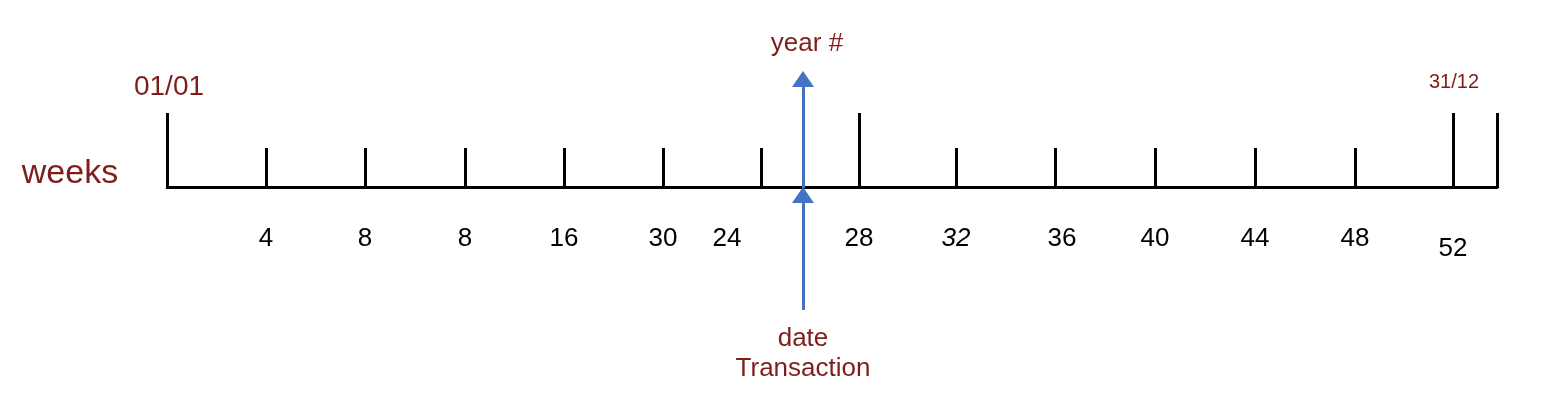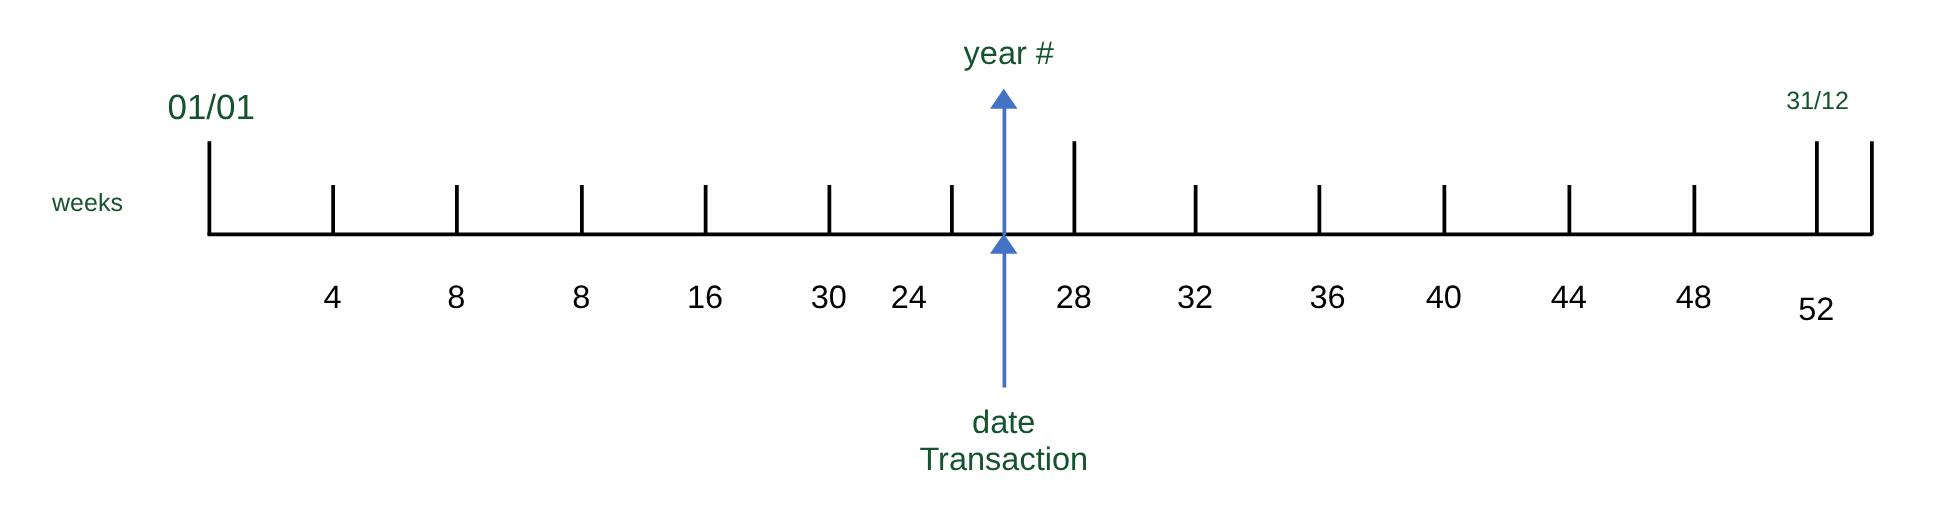--- a/index.html
+++ b/index.html
@@ -12,30 +12,30 @@
     width: 1568px;
     height: 409px;
     background: #ffffff;
     font-family: "Liberation Sans", sans-serif;
     overflow: hidden;
   }
 
   
   .lbl {
     position: absolute;
-    color: #14532d;
+    color: #7f1d1d;
     white-space: nowrap;
     line-height: 1.15;
   }
   .lbl-weeks {
     left: 0px;
     top: 152px;
     width: 140px;
     text-align: center;
-    font-size: 20px;
+    font-size: 34px;
   }
   .lbl-start {
     left: 99px;
     top: 70px;
     width: 140px;
     text-align: center;
     font-size: 28px;
   }
   .lbl-end {
     left: 1429px;
@@ -144,21 +144,21 @@
       <div class="tick-num" style="left: 465px;">8</div>
       <div class="tick minor" style="left: 564px;"></div>
       <div class="tick-num" style="left: 564px;">16</div>
       <div class="tick minor" style="left: 663px;"></div>
       <div class="tick-num" style="left: 663px;">30</div>
       <div class="tick minor" style="left: 761px;"></div>
       <div class="tick-num" style="left: 727px;">24</div>
       <div class="tick major" style="left: 859px;"></div>
       <div class="tick-num" style="left: 859px;">28</div>
       <div class="tick minor" style="left: 956px;"></div>
-      <div class="tick-num" style="left: 956px;">32</div>
+      <div class="tick-num" style="left: 956px; font-style: italic;">32</div>
       <div class="tick minor" style="left: 1055px;"></div>
       <div class="tick-num" style="left: 1062px;">36</div>
       <div class="tick minor" style="left: 1155px;"></div>
       <div class="tick-num" style="left: 1155px;">40</div>
       <div class="tick minor" style="left: 1255px;"></div>
       <div class="tick-num" style="left: 1255px;">44</div>
       <div class="tick minor" style="left: 1355px;"></div>
       <div class="tick-num" style="left: 1355px;">48</div>
       <div class="tick major" style="left: 1453px;"></div>
       <div class="tick-num" style="left: 1453px; margin-top: 10px;">52</div>

